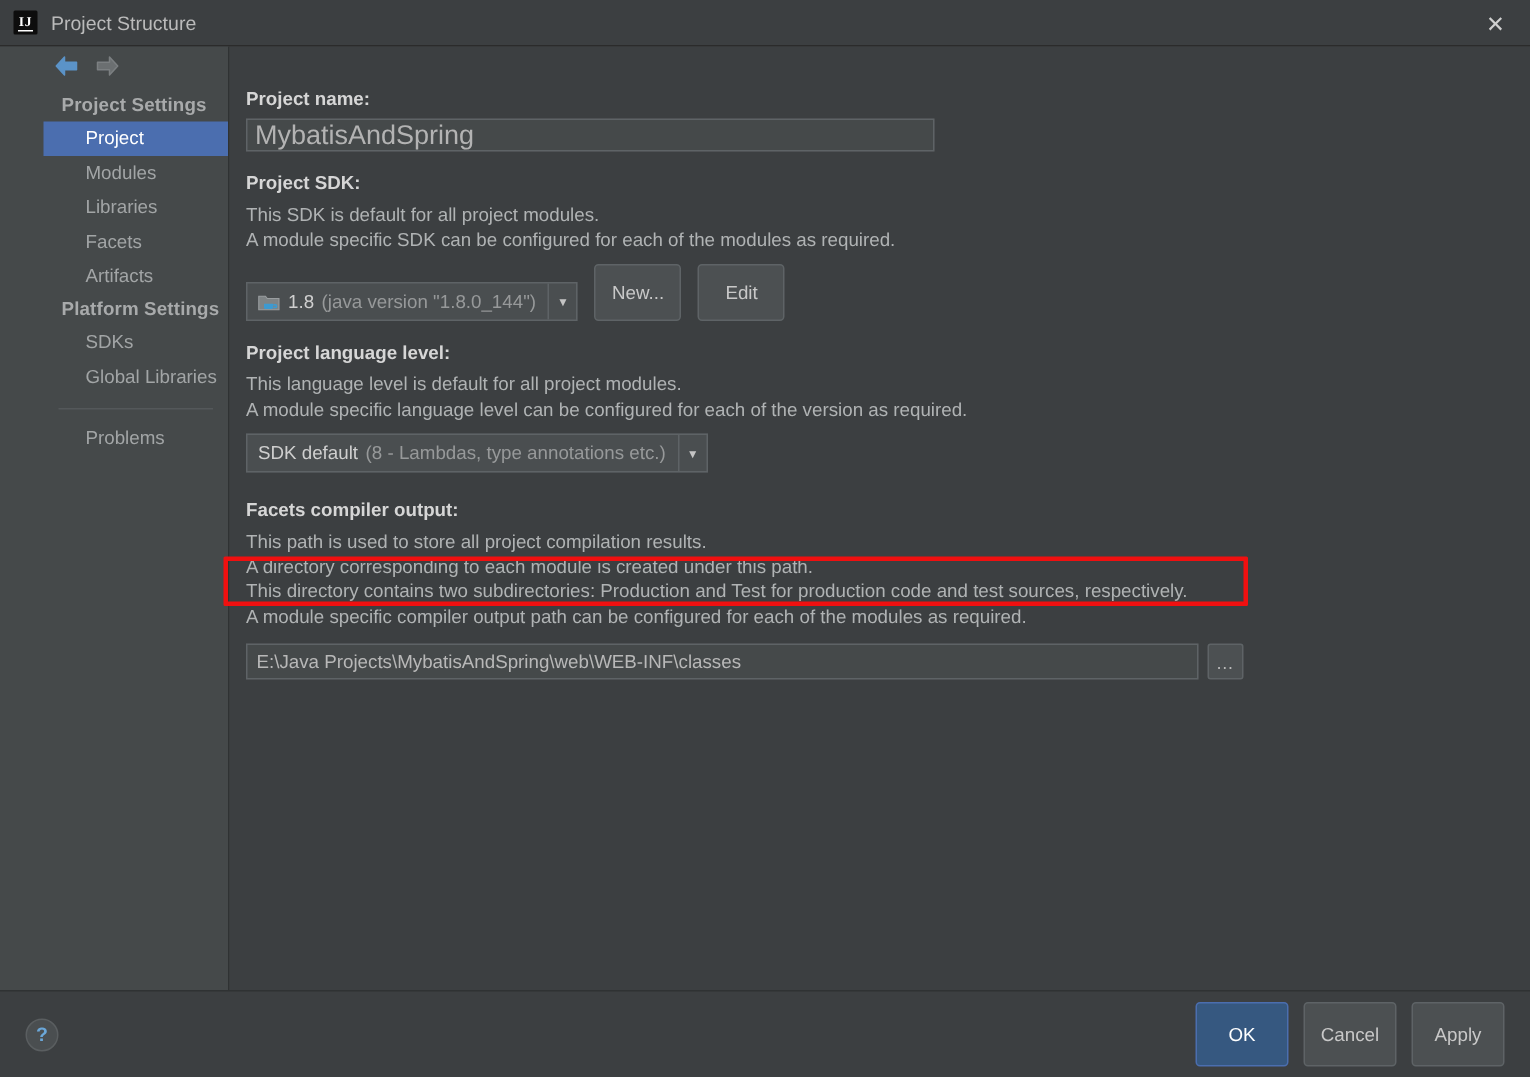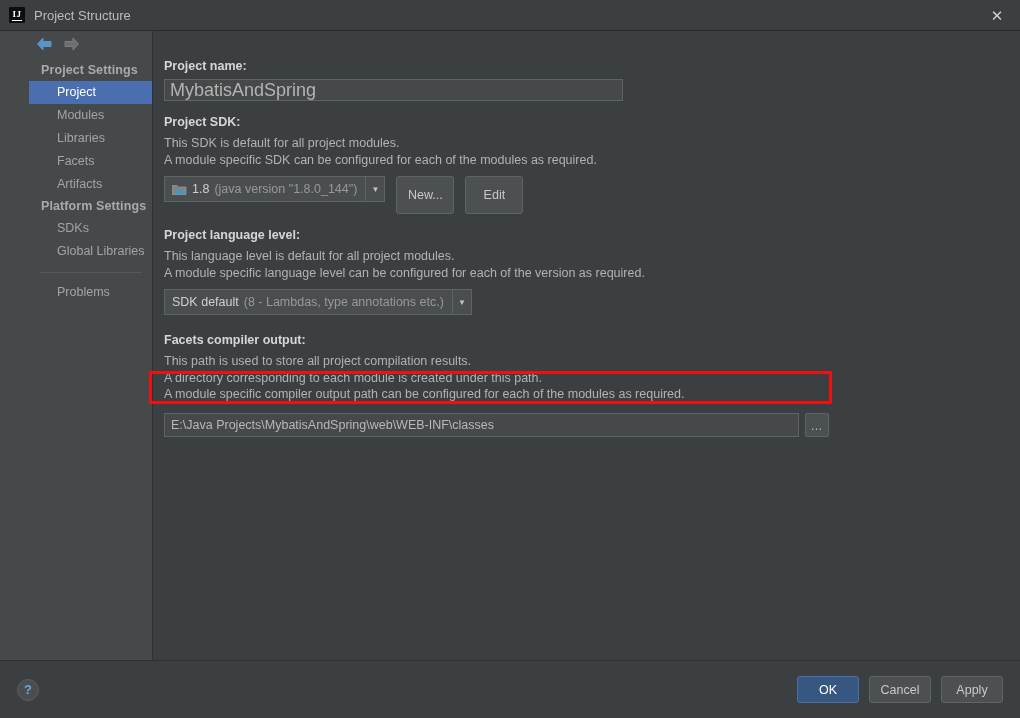--- a/index.html
+++ b/index.html
@@ -203,21 +203,21 @@
     font-size: 12.5px;
     display: inline-flex;
     align-items: center;
     justify-content: center;
     padding: 0 10px;
     cursor: pointer;
     vertical-align: middle;
     font-family: "Liberation Sans", sans-serif;
   }
 
-  .row { display: flex; align-items: flex-start; gap: 11px; }
+  .row { display: flex; align-items: flex-end; gap: 11px; }
 
   
   .path-row {
     display: flex;
     align-items: stretch;
     gap: 6px;
     width: 665px;
   }
   .path-field {
     flex: 1 1 auto;
@@ -275,21 +275,21 @@
     display: flex; align-items: center; justify-content: center;
     cursor: pointer;
   }
   .footer-buttons {
     margin-left: auto;
     display: flex;
     gap: 10px;
   }
   .footer-buttons .btn {
     min-width: 62px;
-    height: 27px;
+    height: 43px;
   }
   .btn.default {
     background: #365880;
     border: 1px solid #4b6eaf;
     color: #ffffff;
   }
   .mt8 { margin-top: 8px; }
   .mt10 { margin-top: 10px; }
   .mt14 { margin-top: 14px; }
   .mt18 { margin-top: 18px; }
@@ -385,20 +385,21 @@
             </div>
             <div class="combo-arrow">▼</div>
           </div>
         </div>
       </div>
 
       <div class="section mt18">
         <div class="field-label">Facets compiler output:</div>
         <div class="desc-line">This path is used to store all project compilation results.</div>
         <div class="desc-line">A directory corresponding to each module is created under this path.</div>
+        <div class="desc-line">This directory contains two subdirectories: Production and Test for production code and test sources, respectively.</div>
         <div class="desc-line">A module specific compiler output path can be configured for each of the modules as required.</div>
 
         <div class="path-row mt10">
           <div class="path-field">E:\Java Projects\MybatisAndSpring\web\WEB-INF\classes</div>
           <div class="browse-btn">…</div>
         </div>
       </div>
 
       <div class="annot-box" style="left:-4px; top:340px; width:683px; height:33px;"></div>
 

